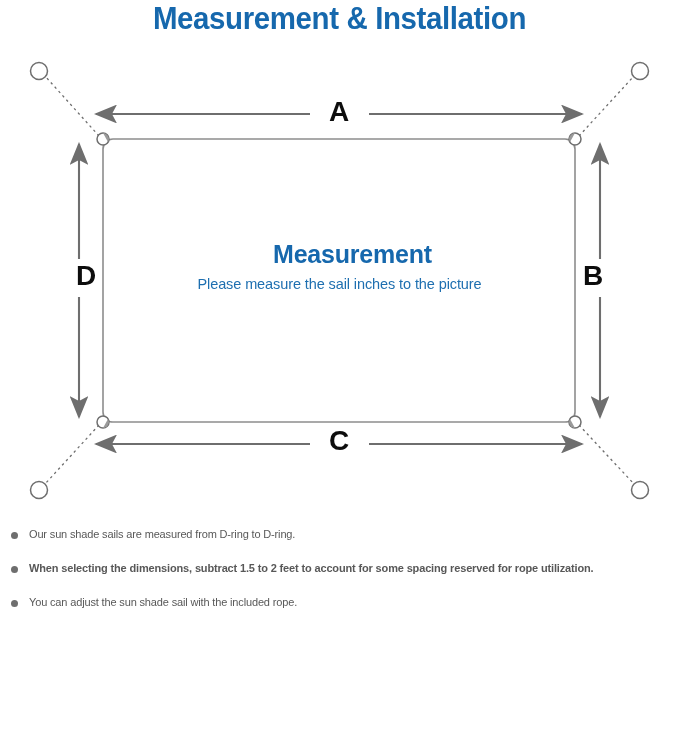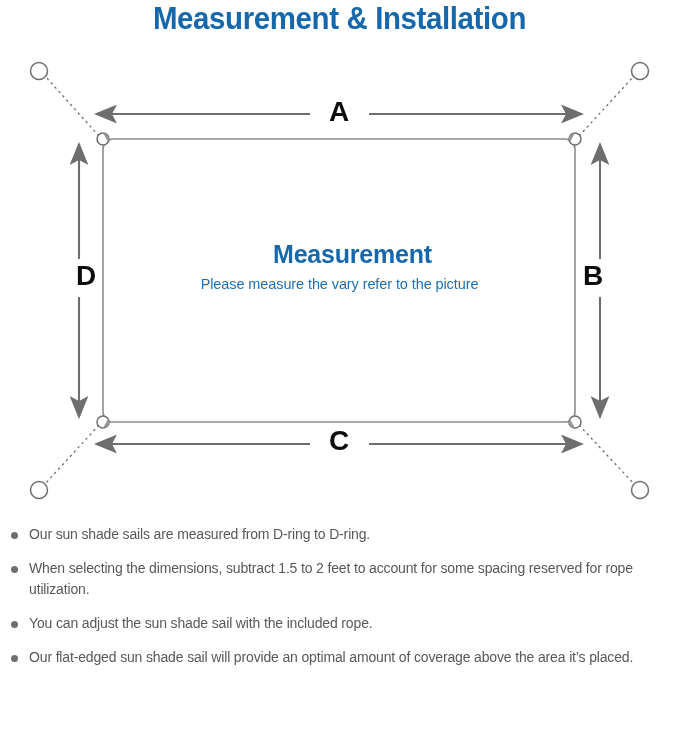--- a/index.html
+++ b/index.html
@@ -98,35 +98,35 @@
     position: absolute;
     top: 524px;
     left: 0;
     width: 679px;
   }
   .note {
     position: relative;
     padding-left: 29px;
     margin-bottom: 13px;
     font-family: "Liberation Sans", sans-serif;
-    font-size: 14px;
+    font-size: 11px;
     line-height: 21px;
     color: #585858;
     letter-spacing: -0.15px;
   }
   .note .dot {
     position: absolute;
     left: 11px;
     top: 8px;
     width: 7px;
     height: 7px;
     border-radius: 50%;
     background: #6e6e6e;
   }
-  .note.wide { padding-right: 13px; }
+  .note.wide { padding-right: 13px; font-weight: bold; }
 </style>
 </head>
 <body>
 
 <div id="page">
 
   <div class="title">Measurement &amp; Installation</div>
 
   <div class="diagram">
 
@@ -170,21 +170,21 @@
 
       <line x1="79" y1="215" x2="79" y2="100" stroke="#6e6e6e" stroke-width="2.1" marker-end="url(#arrR)"></line>
       <line x1="79" y1="253" x2="79" y2="373" stroke="#6e6e6e" stroke-width="2.1" marker-end="url(#arrR)"></line>
 
       <line x1="600" y1="215" x2="600" y2="100" stroke="#6e6e6e" stroke-width="2.1" marker-end="url(#arrR)"></line>
       <line x1="600" y1="253" x2="600" y2="373" stroke="#6e6e6e" stroke-width="2.1" marker-end="url(#arrR)"></line>
     </svg>
 
     <div class="center-label">
       <div class="center-title">Measurement</div>
-      <div class="center-sub">Please measure the vary refer to the picture</div>
+      <div class="center-sub">Please measure the sail inches to the picture</div>
     </div>
 
     <div class="dim-letter dim-a">A</div>
     <div class="dim-letter dim-c">C</div>
     <div class="dim-letter dim-d">D</div>
     <div class="dim-letter dim-b">B</div>
 
   </div>
 
   <div class="notes">
@@ -193,19 +193,15 @@
       <span>Our sun shade sails are measured from D-ring to D-ring.</span>
     </div>
     <div class="note wide">
       <span class="dot"></span>
       <span>When selecting the dimensions, subtract 1.5 to 2 feet to account for some spacing reserved for rope utilization.</span>
     </div>
     <div class="note">
       <span class="dot"></span>
       <span>You can adjust the sun shade sail with the included rope.</span>
     </div>
-    <div class="note wide">
-      <span class="dot"></span>
-      <span>Our flat-edged sun shade sail will provide an optimal amount of coverage above the area it’s placed.</span>
-    </div>
   </div>
 
 </div>
 
 </body></html>

